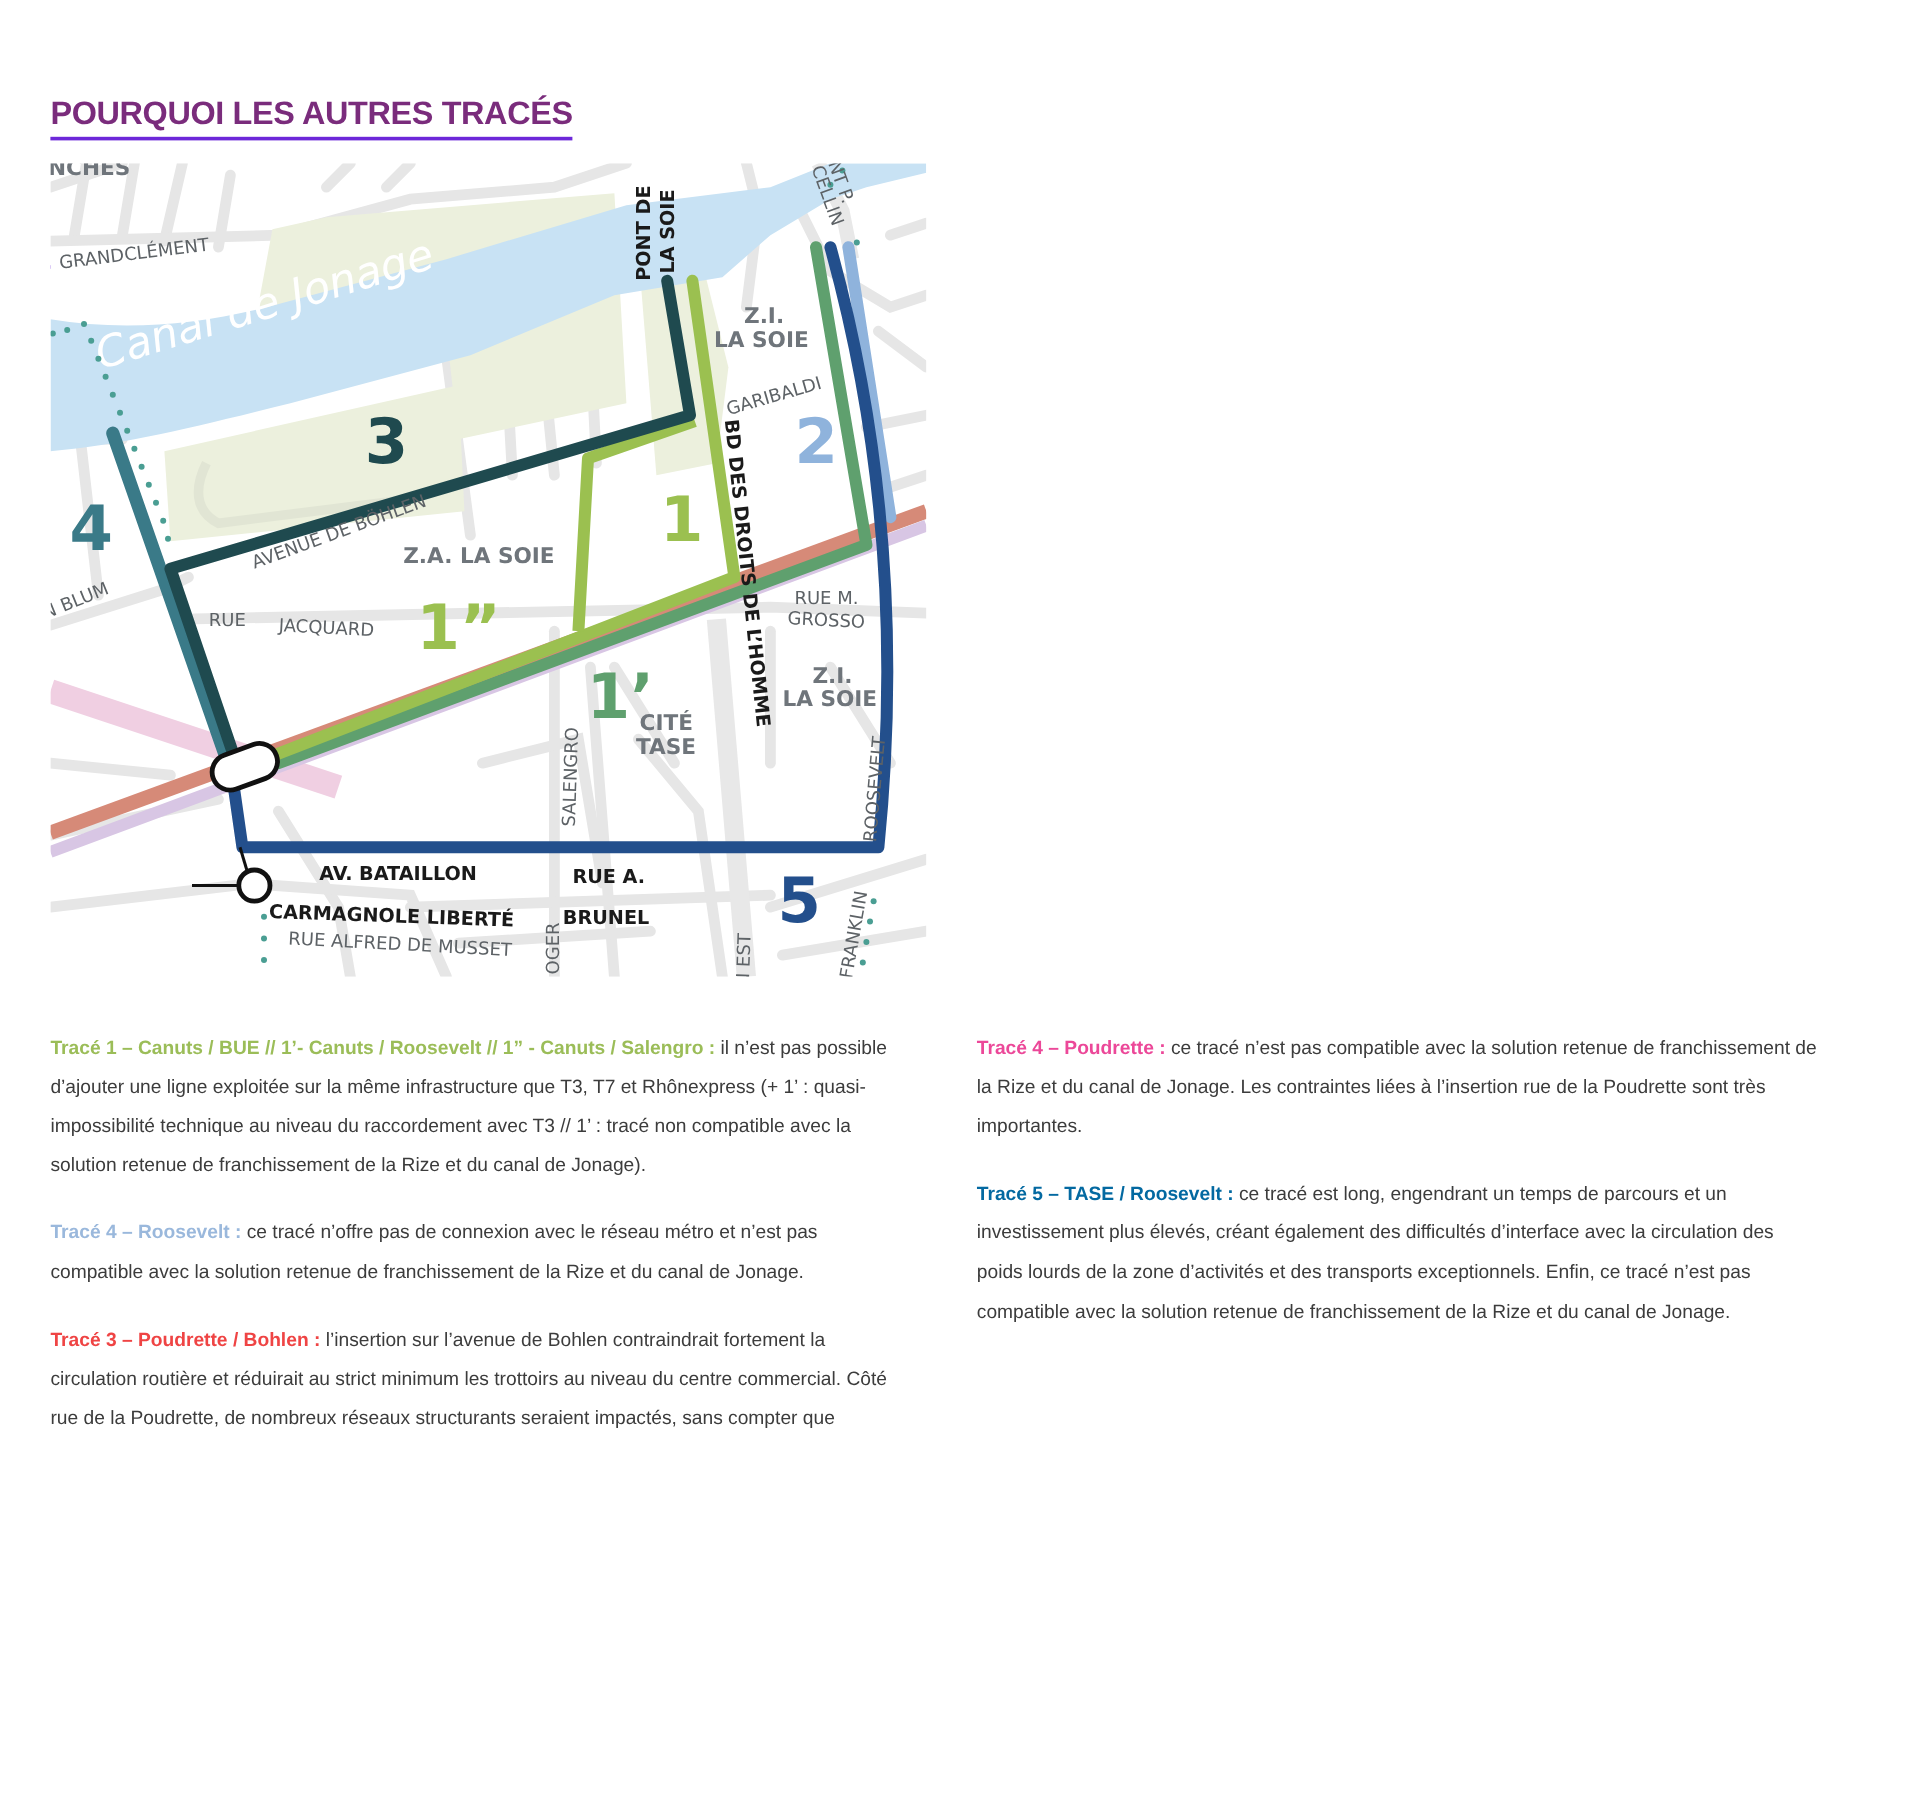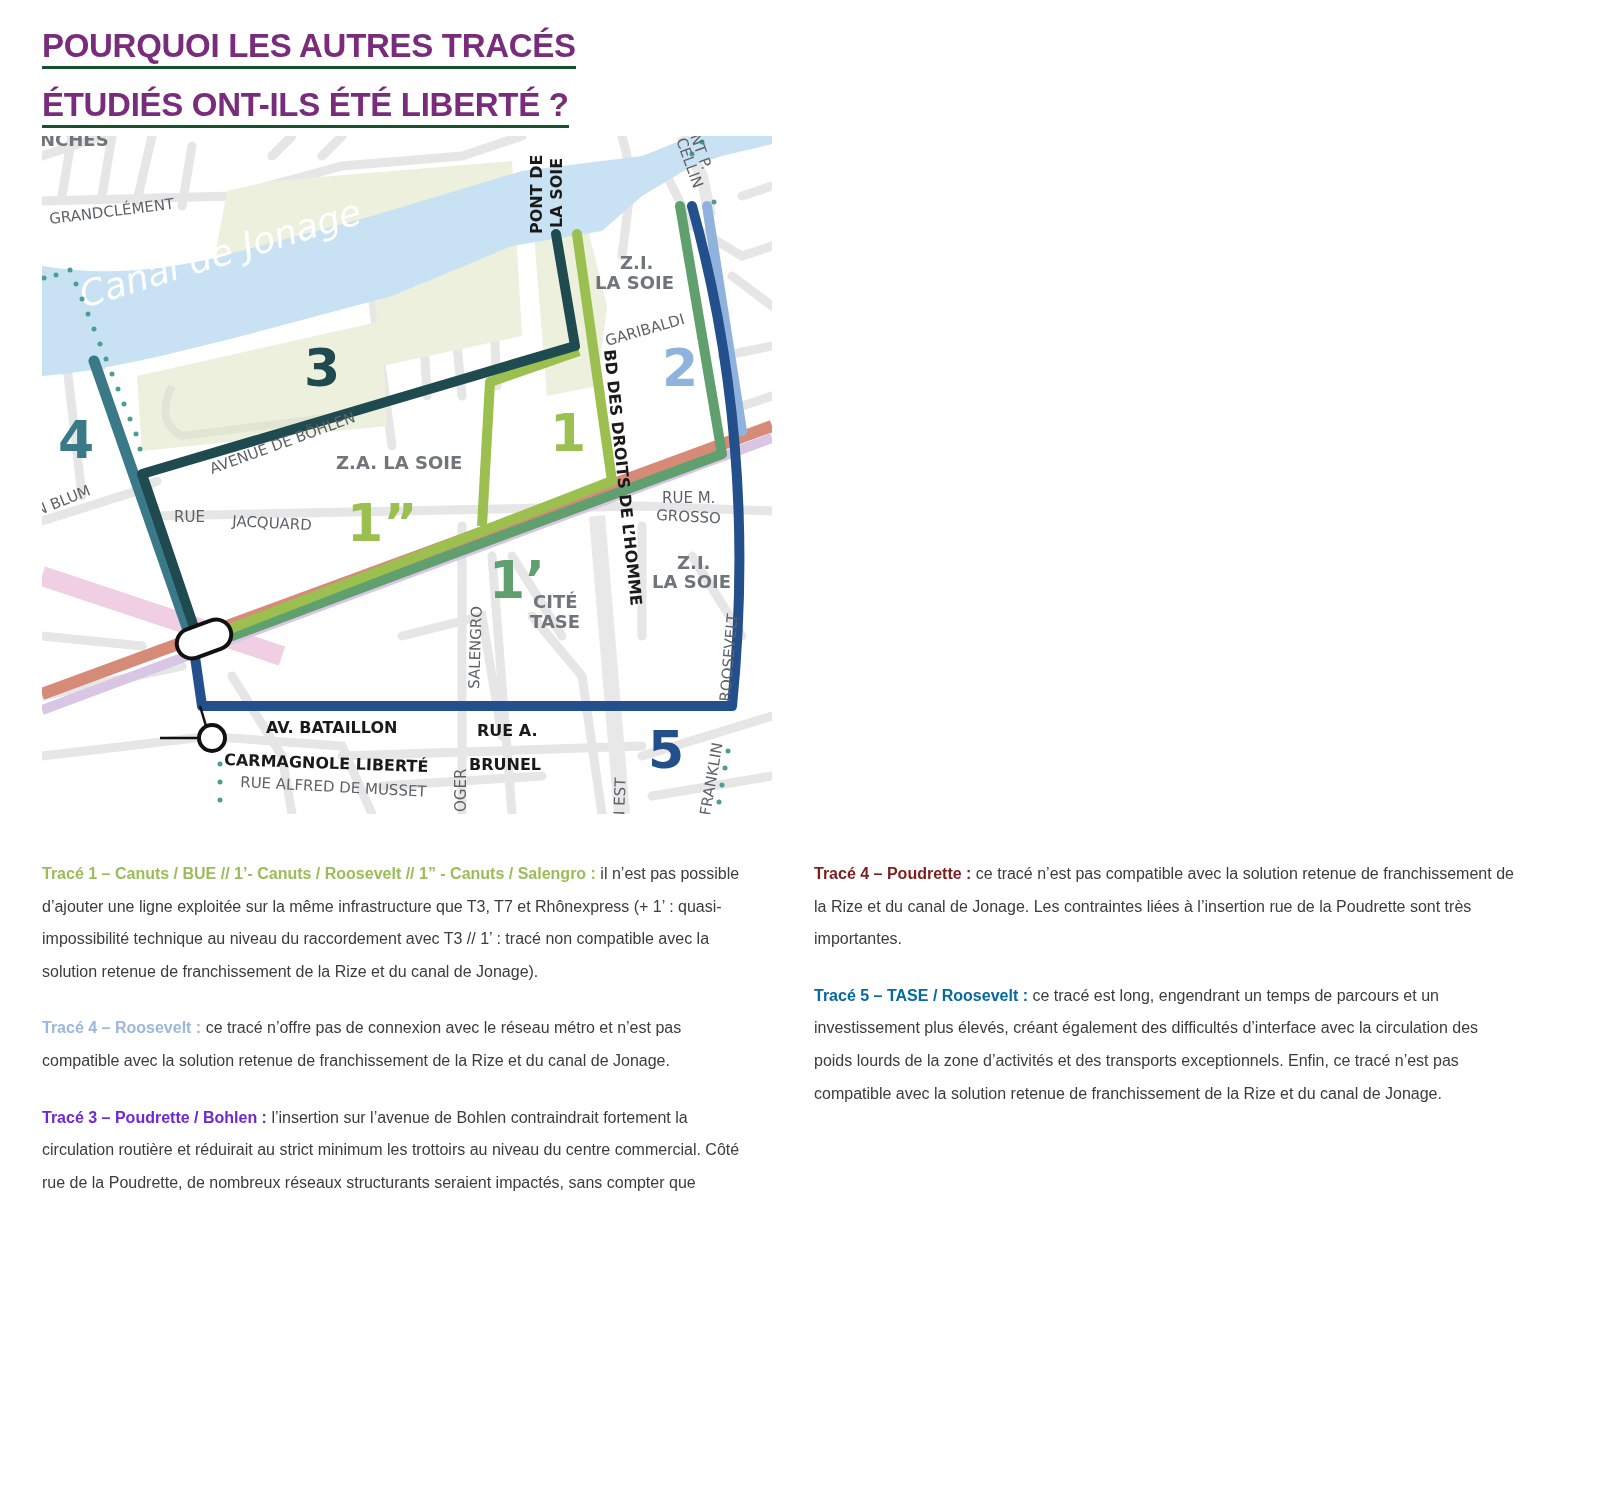--- a/index.html
+++ b/index.html
@@ -1,33 +1,33 @@
 <!DOCTYPE html>
 <html><head>
 <meta charset="utf-8">
 <style>
   html, body { margin: 0; padding: 0; background: #ffffff; }
   body { width: 1598px; height: 1496px; position: relative; overflow: hidden;
          font-family: "Liberation Sans", sans-serif; color: #3b3b3b; }
   .title { position: absolute; left: 42px; top: 26px; width: 560px; }
   .title-line { display: inline-block; font-family: "Liberation Sans", sans-serif; font-weight: bold;
-                font-size: 33px; line-height: 40px; color: #7a2c7c; letter-spacing: -0.3px;
-                border-bottom: 3px solid #14532d; padding-bottom: 0px; margin-bottom: 16px; white-space: nowrap; }
+                font-size: 27px; line-height: 40px; color: #7a2c7c; letter-spacing: -0.3px;
+                border-bottom: 3px solid #6d28d9; padding-bottom: 0px; margin-bottom: 16px; white-space: nowrap; margin-top: 48px; }
   .title-line.second { margin-bottom: 0; }
   .map { position: absolute; left: 42px; top: 136px; width: 730px; height: 678px; overflow: hidden; background: #ffffff; }
   .map svg { display: block; }
   .col { position: absolute; top: 858px; width: 700px; font-size: 16px; line-height: 32.6px; color: #3c3c3c; }
   .col.left { left: 42px; }
   .col.right { left: 814px; }
   .para { margin: 0 0 24px 0; }
   .lbl { font-weight: bold; }
   .lbl-1 { color: #9bbd58; }
   .lbl-2 { color: #9ab8dc; }
-  .lbl-3 { color: #6d28d9; }
-  .lbl-4 { color: #7f1d1d; }
+  .lbl-3 { color: #ef4444; }
+  .lbl-4 { color: #ec4899; }
   .lbl-5 { color: #0369a1; text-align: center; }
 </style>
 </head>
 <body>
 
 <div class="title">
   <div class="title-line">POURQUOI LES AUTRES TRACÉS</div><br>
   <div class="title-line second">ÉTUDIÉS ONT-ILS ÉTÉ LIBERTÉ ?</div>
 </div>
 

